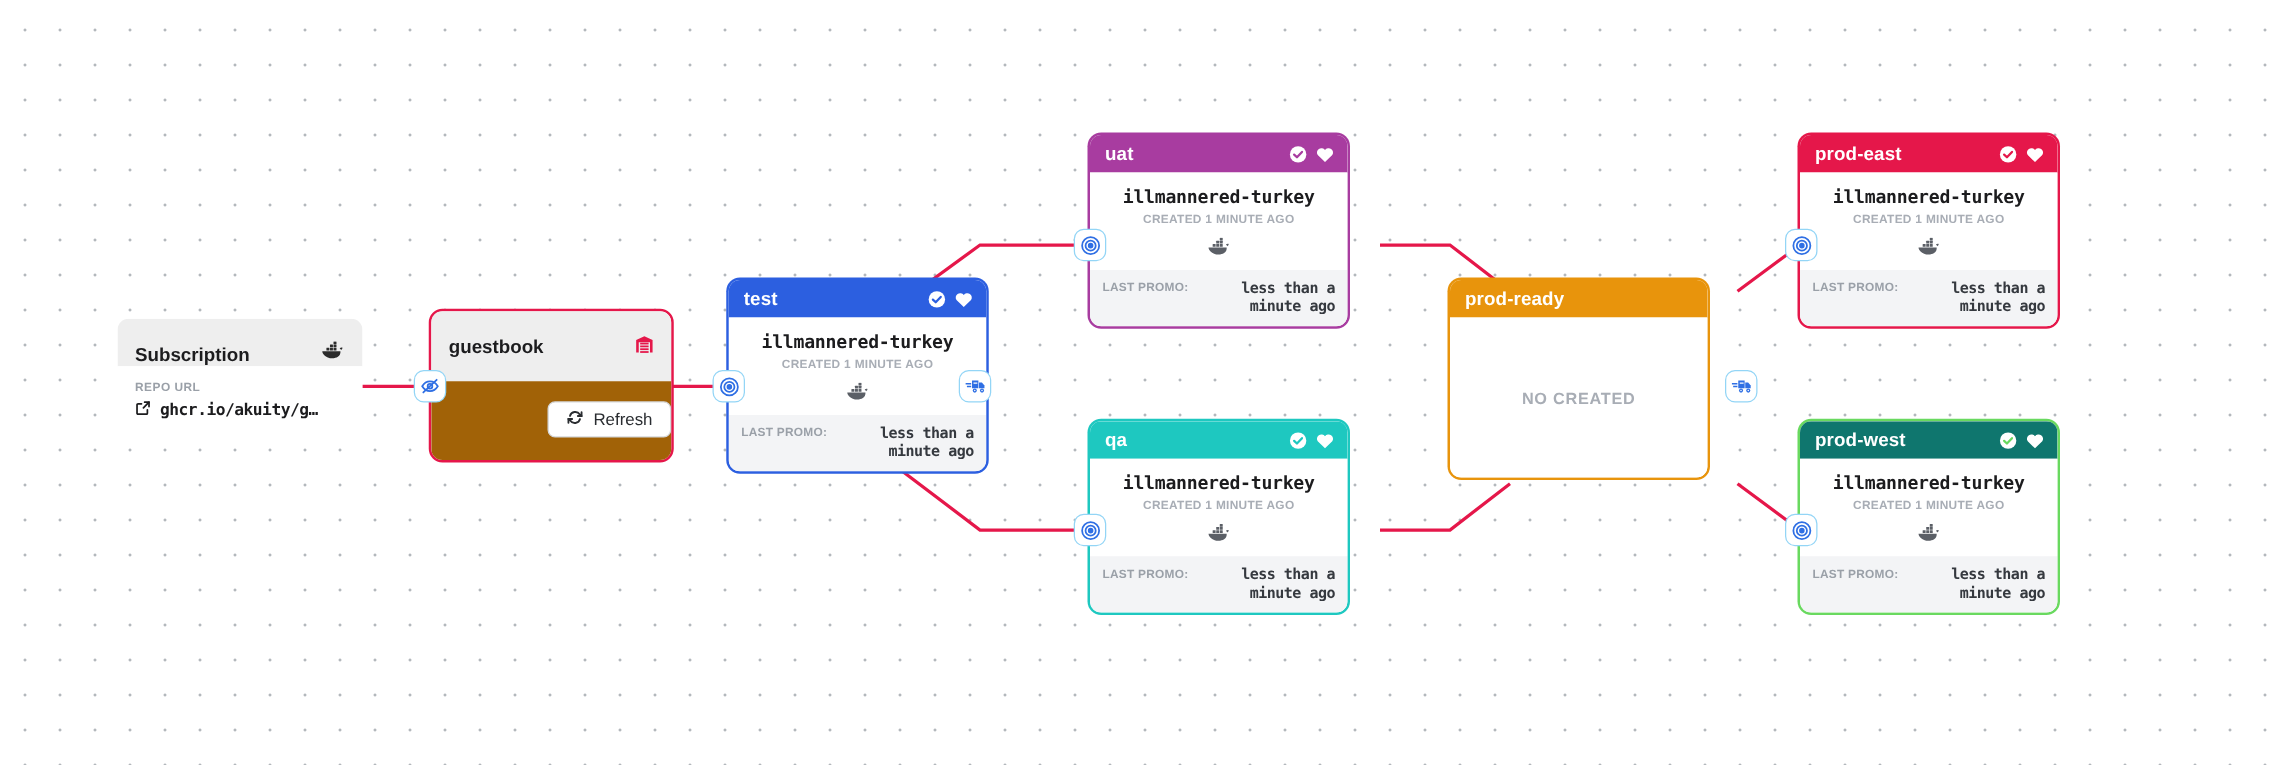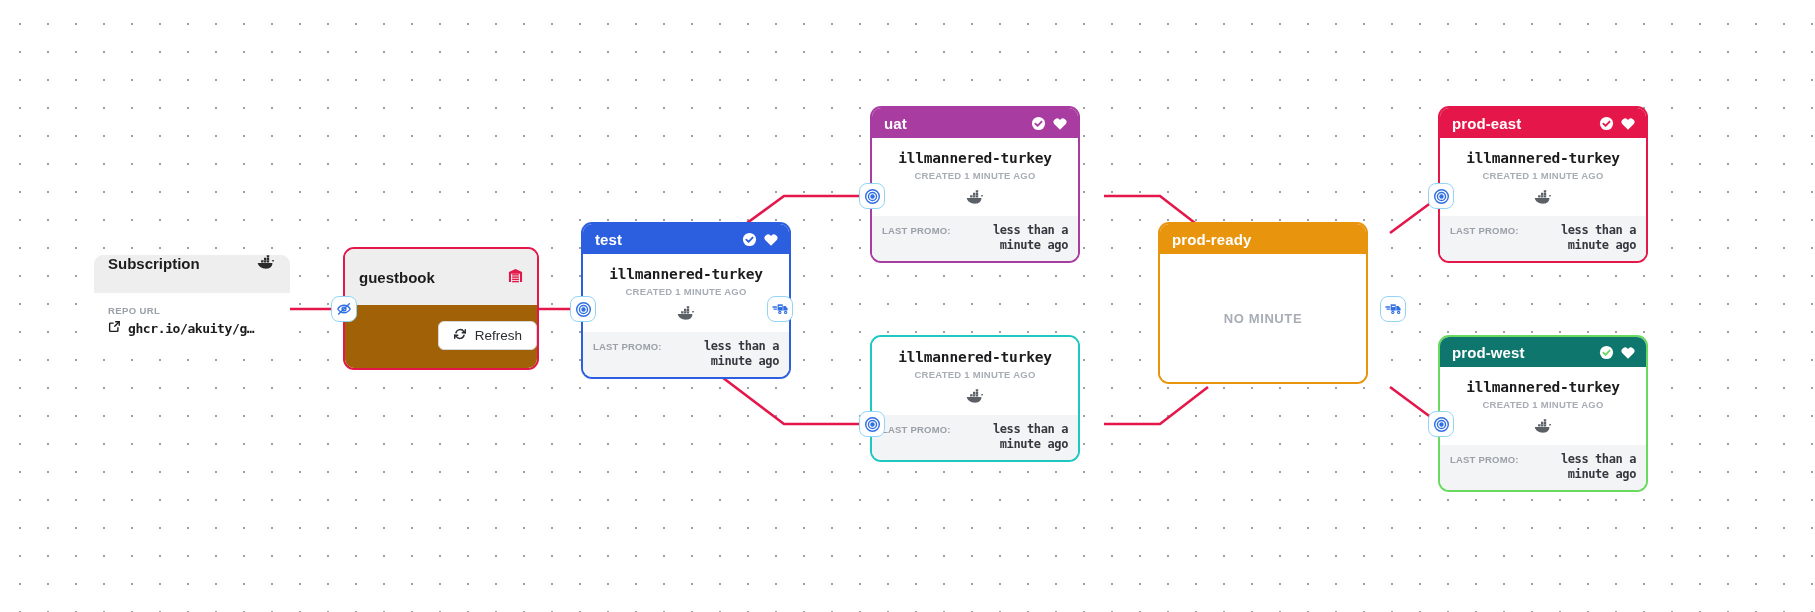--- a/index.html
+++ b/index.html
@@ -86,21 +86,21 @@
   
   .plain-card {
     position: absolute;
     background: #ffffff;
     border-radius: 9px;
     overflow: hidden;
   }
   .plain-head {
     background: #eeeeee;
     height: 38px;
-    display: flex; align-items: flex-start; justify-content: space-between;
+    display: flex; align-items: flex-end; justify-content: space-between;
     padding: 0 14px;
   }
   .plain-head-title { font-size: 15px; font-weight: 700; color: #1c1c1e; }
   .plain-body { padding: 12px 14px 14px; background: #fff; }
   .field-label {
     font-size: 9.5px; font-weight: 700; color: #9aa0a8; letter-spacing: .4px;
   }
   .field-value {
     margin-top: 4px;
     display: flex; align-items: center; gap: 7px;
@@ -308,20 +308,36 @@
           </svg>
       </div>
     </div>
     <div class="stage-foot">
       <span class="foot-label">LAST PROMO:</span>
       <span class="foot-value">less than a minute ago</span>
     </div>
   </div>
 
   <div class="node stage" style="left:872px; top:337px; box-shadow:0 0 0 2px #1ec8c0;">
+    <div class="stage-head" style="background:#1ec8c0;">
+      <span class="stage-title">qa</span>
+      <span class="head-icons">
+        <span>
+          <svg width="15" height="15" viewBox="0 0 16 16">
+              <circle cx="8" cy="8" r="7" fill="#ffffff"></circle>
+              <path d="M4.6 8.2 7 10.5l4.3-4.6" fill="none" stroke="#1ec8c0" stroke-width="1.9" stroke-linecap="round" stroke-linejoin="round"></path>
+            </svg>
+        </span>
+        <span>
+          <svg width="16" height="15" viewBox="0 0 17 16">
+              <path d="M8.5 14.6 2.3 8.6A3.7 3.7 0 0 1 8.5 4.3a3.7 3.7 0 0 1 6.2 4.3z" fill="#ffffff"></path>
+            </svg>
+        </span>
+      </span>
+    </div>
     <div class="stage-body">
       <div class="freight-name">illmannered-turkey</div>
       <div class="created">CREATED 1 MINUTE AGO</div>
       <div class="ftype">
         <svg width="19" height="15" viewBox="0 0 24 19">
             <g fill="#5b5f66">
               <rect x="5.2" y="6.6" width="3.0" height="2.8" rx=".3"></rect>
               <rect x="8.8" y="6.6" width="3.0" height="2.8" rx=".3"></rect>
               <rect x="12.4" y="6.6" width="3.0" height="2.8" rx=".3"></rect>
               <rect x="8.8" y="3.4" width="3.0" height="2.8" rx=".3"></rect>
@@ -338,21 +354,21 @@
       <span class="foot-value">less than a minute ago</span>
     </div>
   </div>
 
   <div class="node stage" style="left:1160px; top:224px; box-shadow:0 0 0 2px #e8940c;">
     <div class="stage-head" style="background:#e8940c;">
       <span class="stage-title">prod-ready</span>
       <span class="head-icons"></span>
     </div>
     <div class="empty-body">
-      <span class="empty-text">NO MINUTE</span>
+      <span class="empty-text">NO CREATED</span>
     </div>
   </div>
 
   <div class="node stage" style="left:1440px; top:108px; box-shadow:0 0 0 2px #e5174a;">
     <div class="stage-head" style="background:#e5174a;">
       <span class="stage-title">prod-east</span>
       <span class="head-icons">
         <span>
           <svg width="15" height="15" viewBox="0 0 16 16">
               <circle cx="8" cy="8" r="7" fill="#ffffff"></circle>

